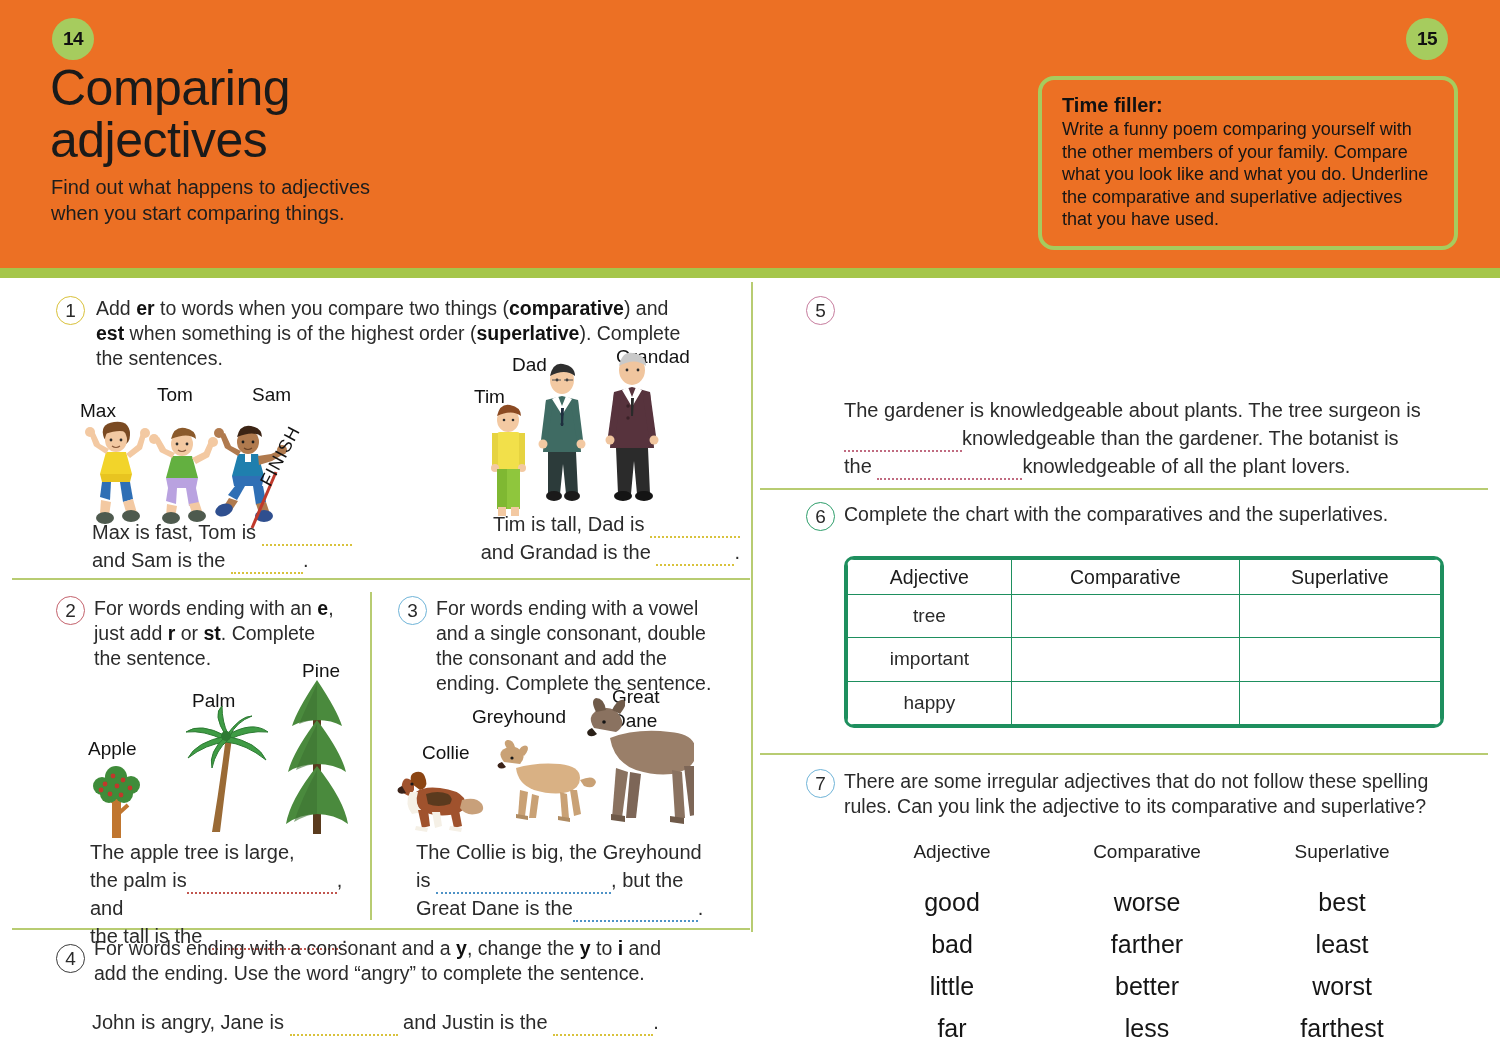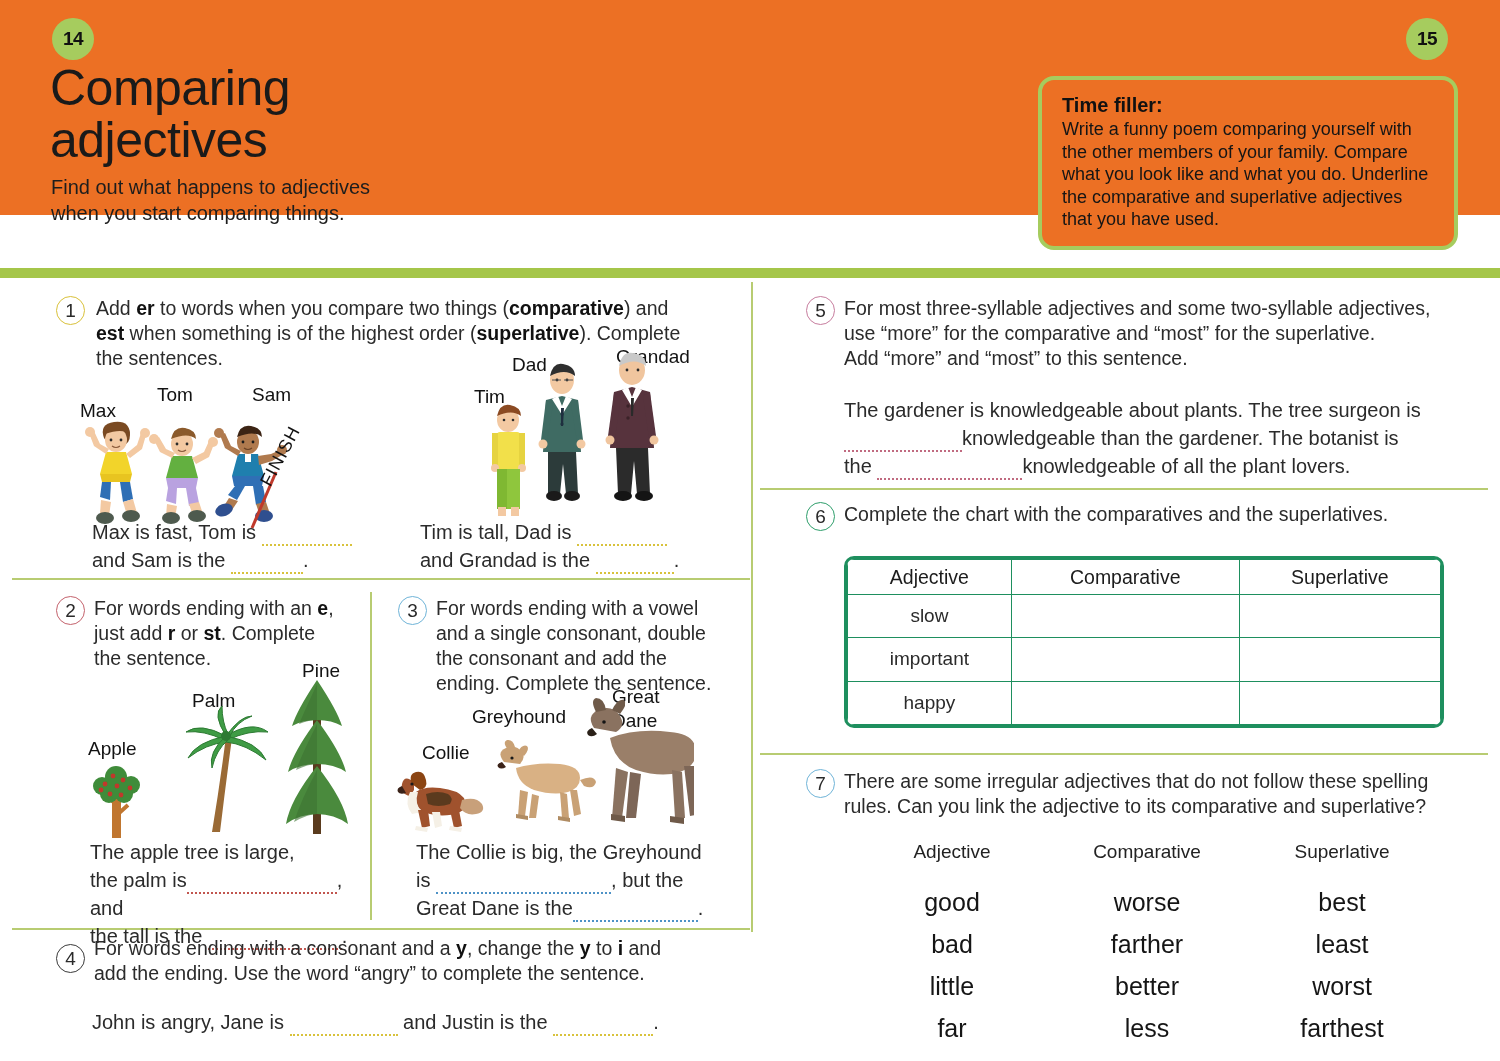--- a/index.html
+++ b/index.html
@@ -6,21 +6,21 @@
   html, body {
     width: 1500px; height: 1061px;
     font-family: "Liberation Sans", sans-serif;
     background: #ffffff;
     overflow: hidden;
   }
   .page { position: relative; width: 1500px; height: 1061px; background:#fff; }
 
   
   .header {
-    position: absolute; left:0; top:0; width:1500px; height:215px;
+    position: absolute; left:0; top:0; width:1500px; height:268px;
     background:#ec7024;
   }
   .header-underline {
     position:absolute; left:0; top:268px; width:1500px; height:10px;
     background:#a5c64a;
   }
   .page-badge {
     position:absolute; width:42px; height:42px; border-radius:50%;
     background:#a6cc5e; color:#111;
     font-size:19px; font-weight:bold; line-height:42px; text-align:center;
@@ -276,21 +276,21 @@
           <path d="M50 40 l6 44 l-7 2 l-6 -42z" fill="#57333d"></path>
           <circle cx="10" cy="88" r="4.5" fill="#f0c59e"></circle>
             <circle cx="54" cy="88" r="4.5" fill="#f0c59e"></circle>
           <path d="M16 96 l32 0 l2 46 l-13 0 l-3 -33 l-3 33 l-13 0z" fill="#2b2b2b"></path>
           <ellipse cx="23" cy="144" rx="9" ry="5" fill="#141414"></ellipse>
           <ellipse cx="44" cy="144" rx="9" ry="5" fill="#141414"></ellipse>
         </g>
       </svg>
     </div>
 
-    <div class="sentence" style="position:absolute; left:420px; top:240px; width:320px;">
+    <div class="sentence" style="position:absolute; left:420px; top:232px; width:320px;text-align:right;">
       <div><span>Tim is tall, Dad is</span> <span class="blank gold" style="width:90px;"></span></div>
       <div><span>and Grandad is the</span> <span class="blank gold" style="width:78px;"></span><span>.</span></div>
     </div>
   </div>
 
   <div class="ex" style="left:0; top:580px; width:370px; height:348px;">
     <div class="num c2" style="left:56px; top:16px;">2</div>
     <div class="prompt" style="position:absolute; left:94px; top:16px; width:250px;">
       For words ending with an <b>e</b>, just add <b>r</b> or <b>st</b>. Complete the sentence.
     </div>
@@ -435,25 +435,20 @@
       <span>For words ending with a consonant and a </span><b>y</b><span>, change the </span><b>y</b><span> to </span><b>i</b><span> and</span>
       <span>add the ending. Use the word “angry” to complete the sentence.</span>
     </div>
     <div class="sentence" style="position:absolute; left:92px; top:78px; width:620px;">
       <span>John is angry, Jane is</span> <span class="blank gold" style="width:108px;"></span> <span>and Justin is the</span> <span class="blank gold" style="width:100px;"></span><span>.</span>
     </div>
   </div>
 
   <div class="ex" style="left:752px; top:278px; width:748px; height:210px;">
     <div class="num c5" style="left:54px; top:18px;">5</div>
-    <div class="prompt" style="position:absolute; left:92px; top:18px; width:640px;">
-      <div>For most three-syllable adjectives and some two-syllable adjectives,</div>
-      <div>use “more” for the comparative and “most” for the superlative.</div>
-      <div>Add “more” and “most” to this sentence.</div>
-    </div>
     <div class="sentence" style="position:absolute; left:92px; top:118px; width:650px;">
       <div>The gardener is knowledgeable about plants. The tree surgeon is</div>
       <div><span class="blank pink" style="width:118px;"></span><span>knowledgeable than the gardener. The botanist is</span></div>
       <div><span>the</span> <span class="blank pink" style="width:145px;"></span><span>knowledgeable of all the plant lovers.</span></div>
     </div>
   </div>
 
   <div class="ex" style="left:752px; top:492px; width:748px; height:260px;">
     <div class="num c6" style="left:54px; top:10px;">6</div>
     <div class="prompt" style="position:absolute; left:92px; top:10px; width:640px;">Complete the chart with the comparatives and the superlatives.</div>
@@ -462,21 +457,21 @@
       <table>
         <thead>
           <tr>
             <td class="hdr">Adjective</td>
             <td class="hdr">Comparative</td>
             <td class="hdr">Superlative</td>
           </tr>
         </thead>
         <tbody>
           <tr>
-            <td>slow</td>
+            <td>tree</td>
             <td></td>
             <td></td>
           </tr>
           <tr>
             <td>important</td>
             <td></td>
             <td></td>
           </tr>
           <tr>
             <td>happy</td>

